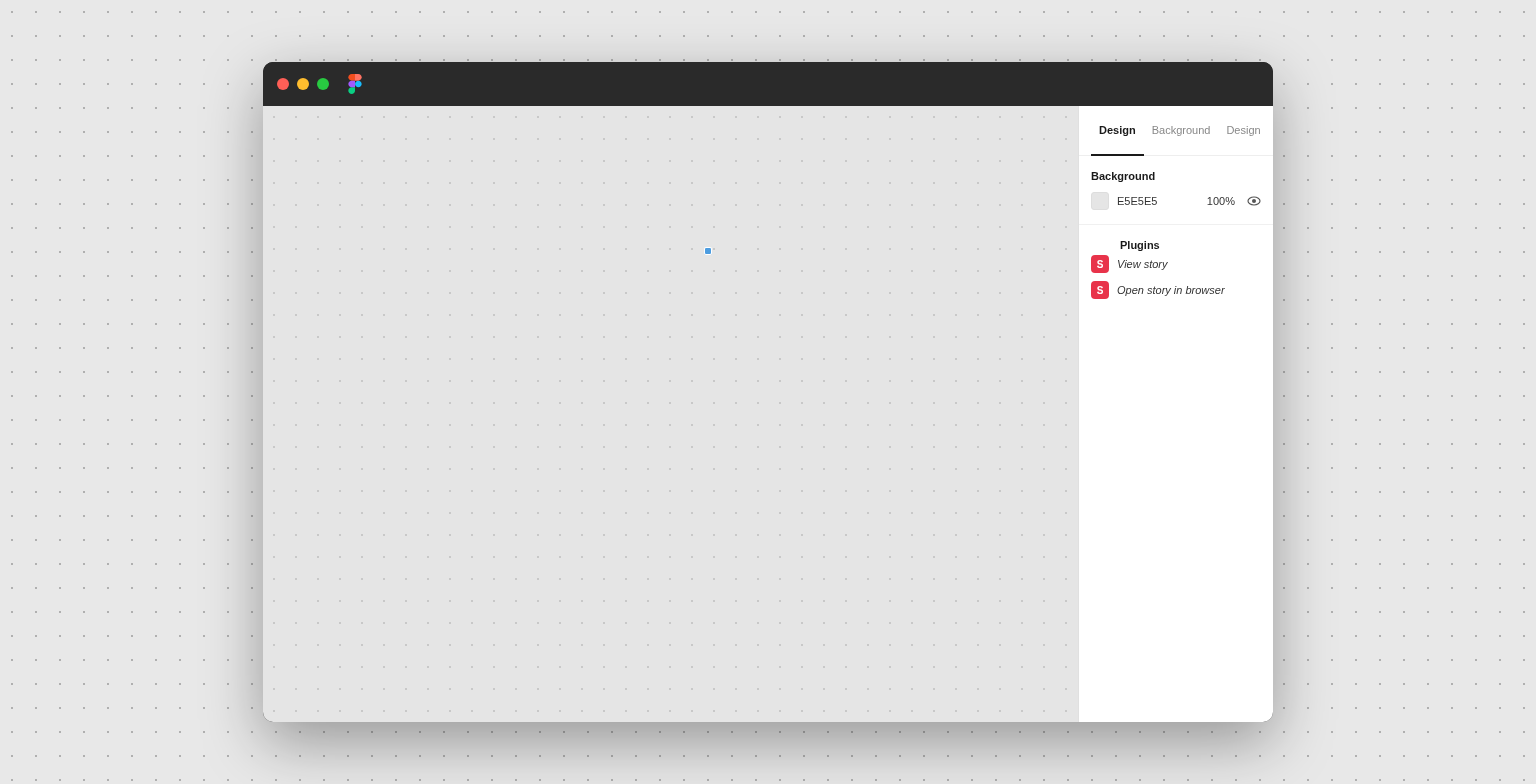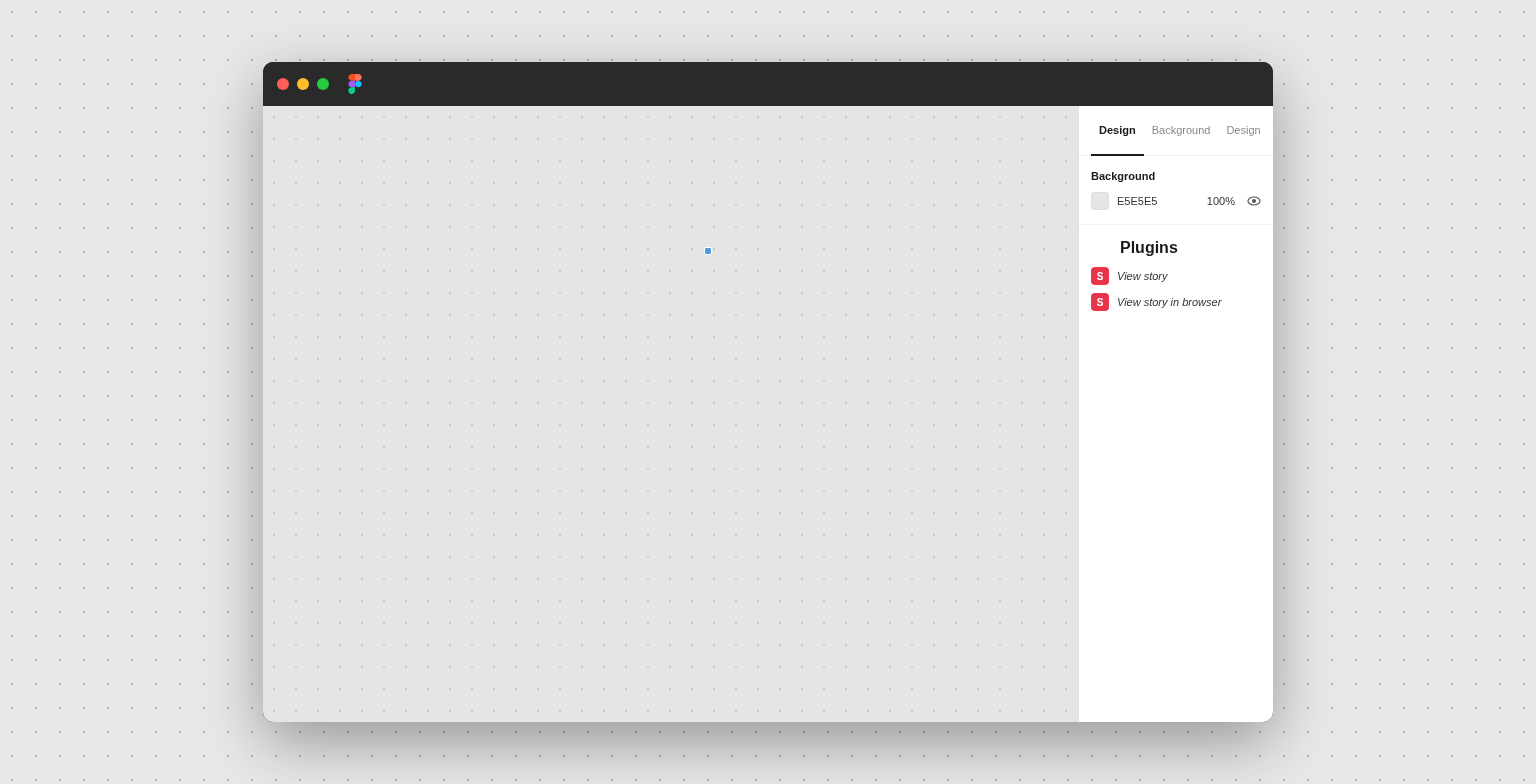--- a/index.html
+++ b/index.html
@@ -194,24 +194,24 @@
       color: #888;
       cursor: pointer;
       line-height: 1;
     }
 
     .plugins-section {
       padding: 14px 12px;
     }
 
     .plugins-title {
-      font-size: 16px;
+      font-size: 11px;
       font-weight: 600;
       color: #1a1a1a;
-      margin-bottom: 10px;
+      margin-bottom: 4px;
       padding-left: 29px;
     }
 
     .plugin-item {
       display: flex;
       align-items: center;
       gap: 8px;
       margin-bottom: 8px;
       cursor: pointer;
     }
@@ -304,18 +304,18 @@
         <div class="plugin-item">
           <div class="plugin-icon">
             <span class="plugin-icon-inner">S</span>
           </div>
           <span class="plugin-label">View story</span>
         </div>
         <div class="plugin-item">
           <div class="plugin-icon">
             <span class="plugin-icon-inner">S</span>
           </div>
-          <span class="plugin-label">View story in browser</span>
+          <span class="plugin-label">Open story in browser</span>
         </div>
       </div>
     </div>
   </div>
 </div>
 
 </body></html>

